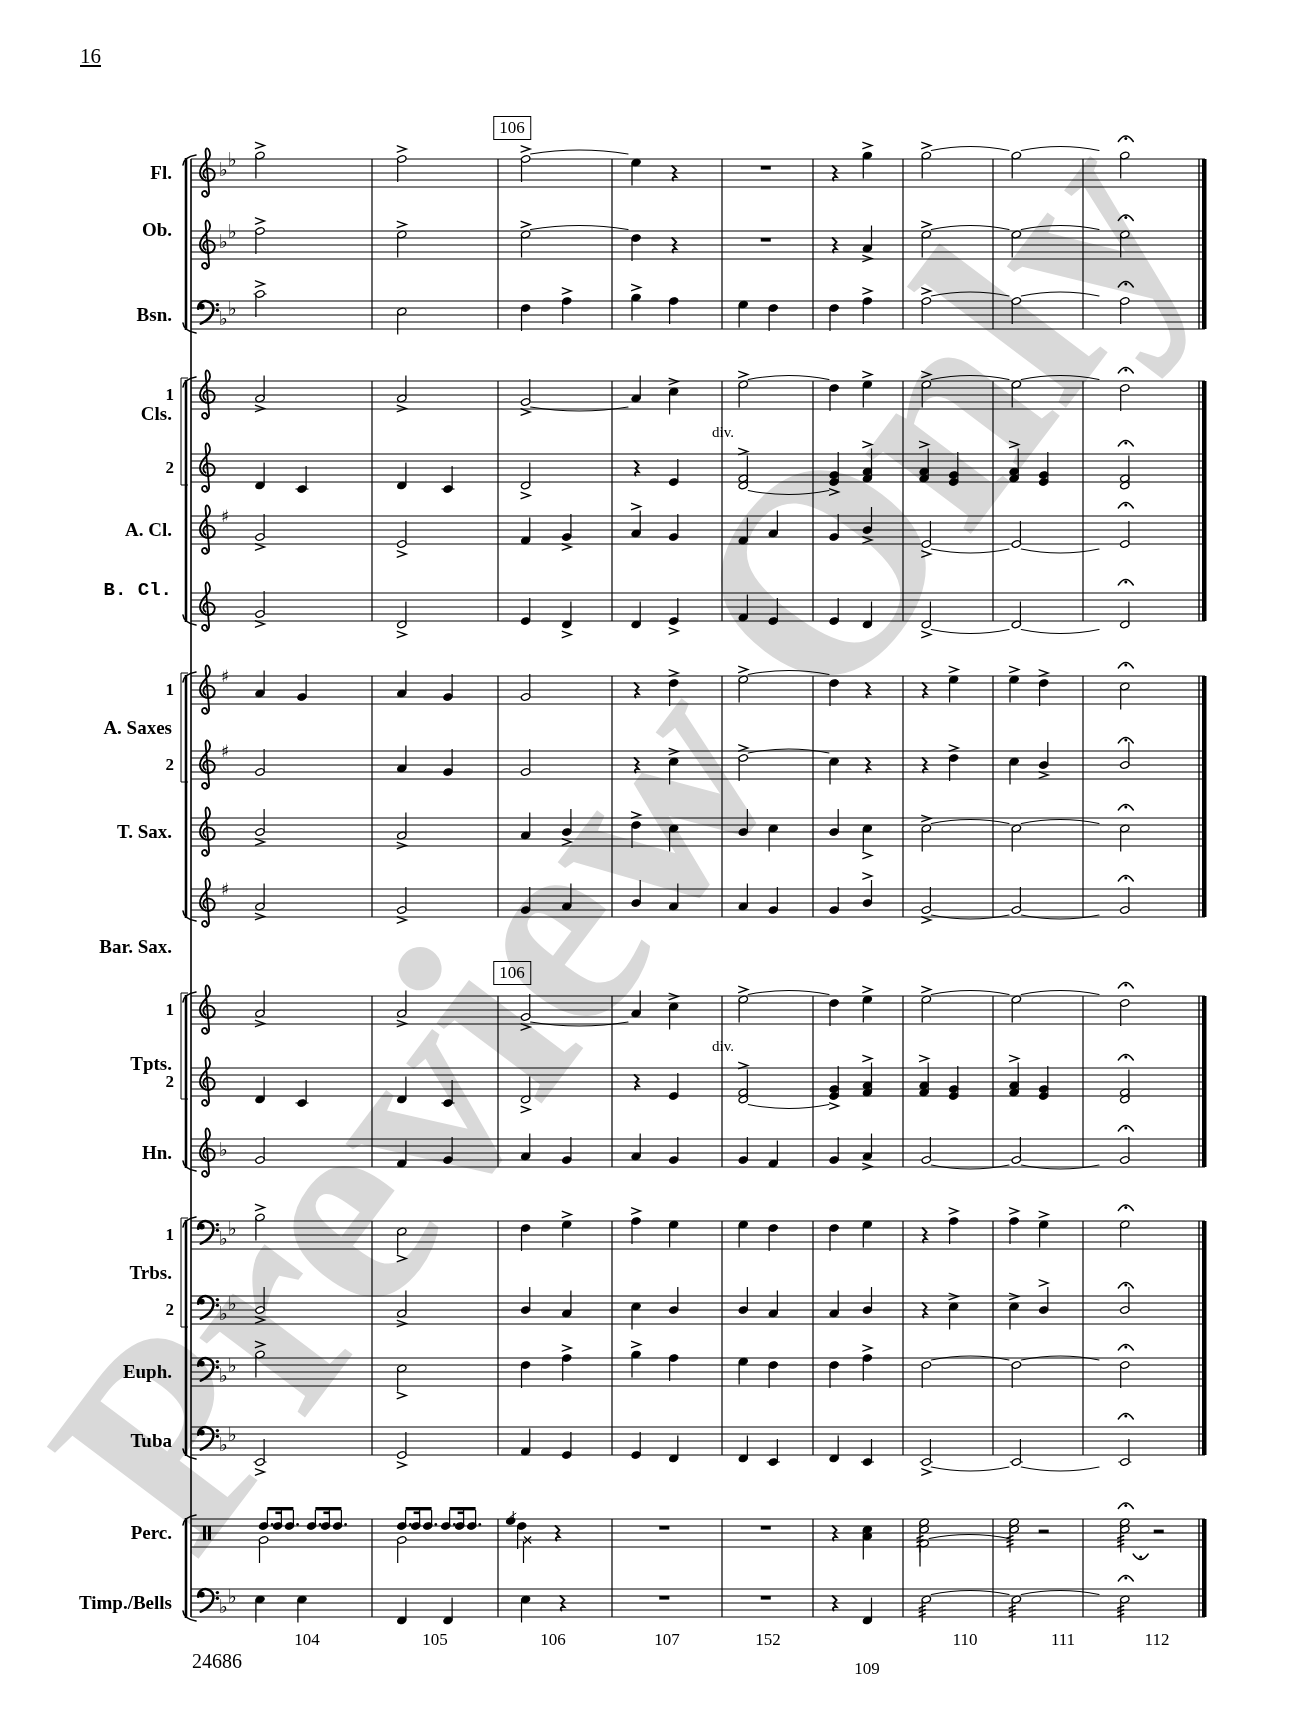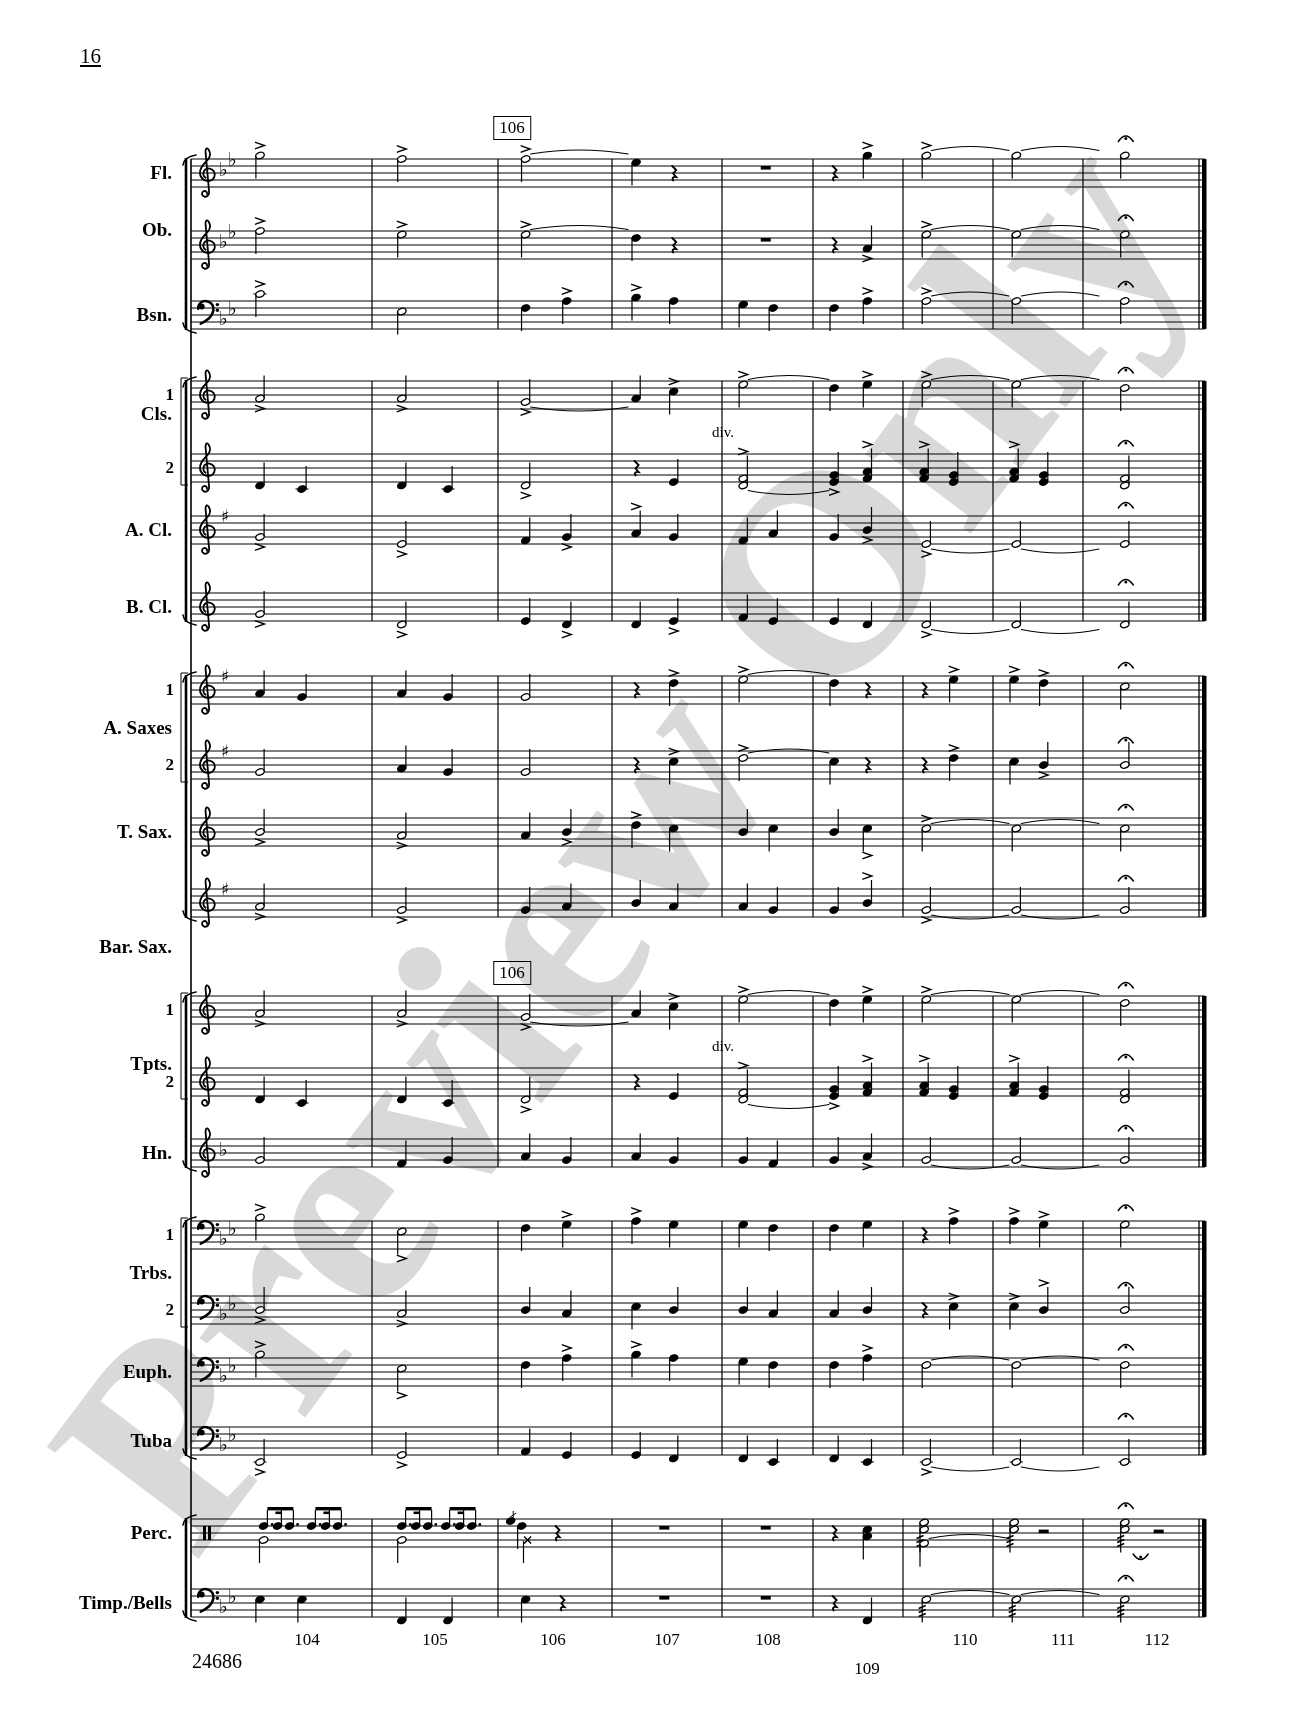--- a/index.html
+++ b/index.html
@@ -1136,21 +1136,21 @@
   <div class="txt divisi" style="left:712px;top:1038px;">div.</div>
   <div class="txt plate">24686</div>
   <div id="labels">
       <div class="txt inst-label" style="top: 173px;">Fl.</div>
       <div class="txt inst-label" style="top: 230px;">Ob.</div>
       <div class="txt inst-label" style="top: 315px;">Bsn.</div>
       <div class="txt inst-num" style="top: 395px;">1</div>
       <div class="txt inst-label" style="top: 414px;">Cls.</div>
       <div class="txt inst-num" style="top: 468px;">2</div>
       <div class="txt inst-label" style="top: 530px;">A. Cl.</div>
-      <div class="txt inst-label" style="top: 607px;">B. Cl.</div>
+      <div class="txt inst-label" style="top: 590px; font-family: Liberation Mono, monospace;">B. Cl.</div>
       <div class="txt inst-num" style="top: 690px;">1</div>
       <div class="txt inst-label" style="top: 727.5px;">A. Saxes</div>
       <div class="txt inst-num" style="top: 765px;">2</div>
       <div class="txt inst-label" style="top: 832px;">T. Sax.</div>
       <div class="txt inst-label" style="top: 947px;">Bar. Sax.</div>
       <div class="txt inst-num" style="top: 1010px;">1</div>
       <div class="txt inst-label" style="top: 1046px; margin-top: 18px;">Tpts.</div>
       <div class="txt inst-num" style="top: 1082px;">2</div>
       <div class="txt inst-label" style="top: 1153px;">Hn.</div>
       <div class="txt inst-num" style="top: 1235px;">1</div>
@@ -1159,19 +1159,19 @@
       <div class="txt inst-label" style="top: 1372px;">Euph.</div>
       <div class="txt inst-label" style="top: 1441px;">Tuba</div>
       <div class="txt inst-label" style="top: 1533px;">Perc.</div>
       <div class="txt inst-label" style="top: 1603px;">Timp./Bells</div>
     </div>
   <div id="mnums">
       <div class="txt measure-num" style="left: 307px; top: 1630px;">104</div>
       <div class="txt measure-num" style="left: 435px; top: 1630px;">105</div>
       <div class="txt measure-num" style="left: 553px; top: 1630px;">106</div>
       <div class="txt measure-num" style="left: 667px; top: 1630px;">107</div>
-      <div class="txt measure-num" style="left: 768px; top: 1630px;">108</div>
+      <div class="txt measure-num" style="left: 768px; top: 1630px;">152</div>
       <div class="txt measure-num" style="left: 867px; top: 1630px; margin-top: 29px;">109</div>
       <div class="txt measure-num" style="left: 965px; top: 1630px;">110</div>
       <div class="txt measure-num" style="left: 1063px; top: 1630px;">111</div>
       <div class="txt measure-num" style="left: 1157px; top: 1630px;">112</div>
     </div>
 </div>
 
 </body></html>

